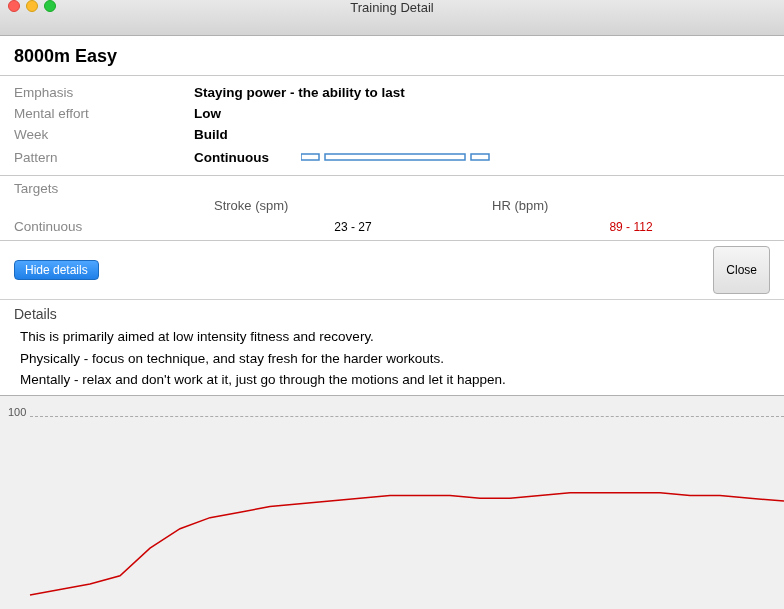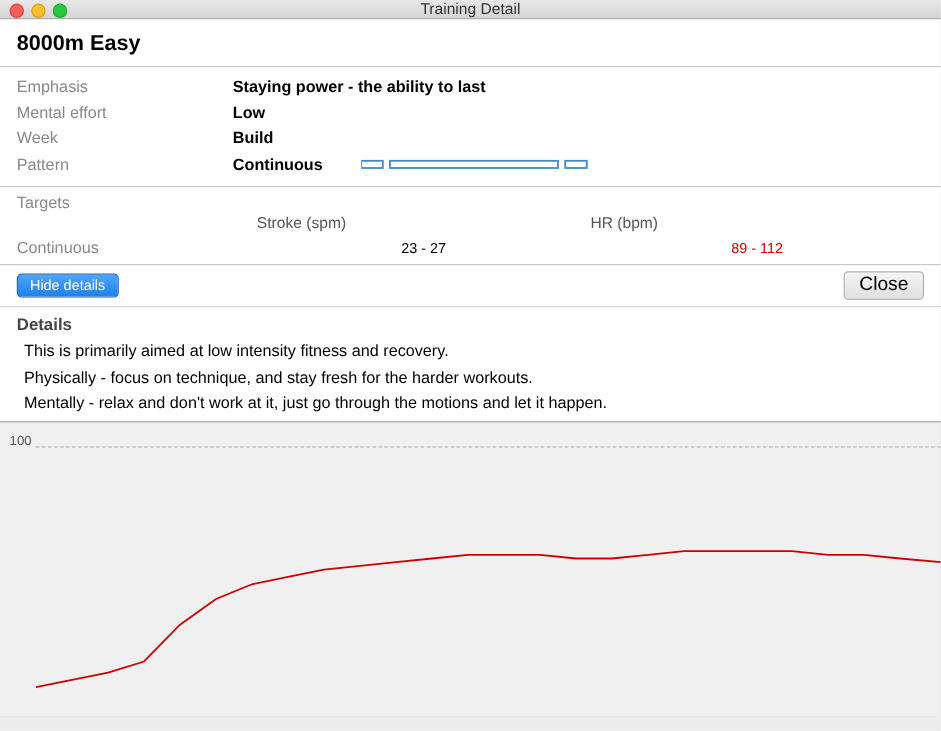--- a/index.html
+++ b/index.html
@@ -8,23 +8,23 @@
       font-size: 14px;
       background: #ececec;
       width: 784px;
       height: 609px;
       overflow: hidden;
     }
 
     
     .title-bar {
       background: linear-gradient(to bottom, #e8e8e8, #d4d4d4);
-      height: 16px;
-      display: flex;
-      align-items: flex-end;
+      height: 36px;
+      display: flex;
+      align-items: flex-start;
       justify-content: center;
       position: relative;
       border-bottom: 1px solid #b0b0b0;
     }
     .title-bar-title {
       font-size: 13px;
       color: #333;
       font-weight: 500;
     }
     .traffic-lights {
@@ -153,31 +153,31 @@
       border-radius: 4px;
       padding: 2px 10px;
       font-size: 12px;
       cursor: pointer;
     }
     .close-btn {
       background: linear-gradient(to bottom, #f5f5f5, #e0e0e0);
       color: #000;
       border: 1px solid #b0b0b0;
       border-radius: 4px;
-      padding: 2px 12px;
-      font-size: 16px;
+      padding: 16px 12px;
+      font-size: 12px;
       cursor: pointer;
     }
 
     
     .details-section {
       padding: 6px 14px 4px 14px;
     }
     .section-label {
-      font-weight: bold;
+      font-weight: normal;
       font-size: 14px;
       color: #444;
       margin-bottom: 4px;
     }
     .details-text {
       font-size: 13.5px;
       color: #000;
       line-height: 1.6;
       margin-left: 6px;
     }

